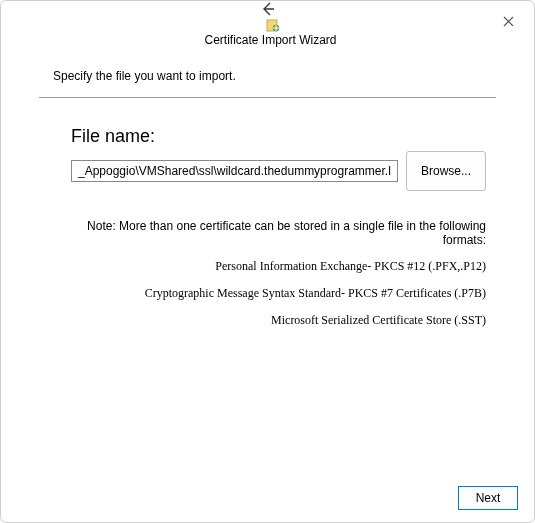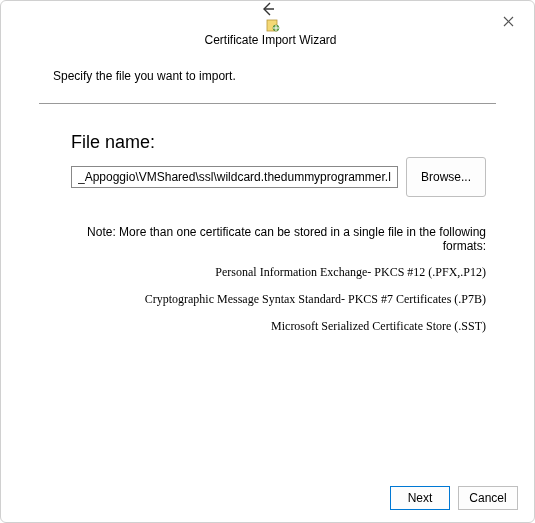--- a/index.html
+++ b/index.html
@@ -62,21 +62,21 @@
     .heading {
       font-weight: 600;
       font-size: 12px;
       color: #000;
       margin-bottom: 8px;
     }
     .subheading {
       font-size: 12px;
       color: #000;
       padding-left: 14px;
-      margin-bottom: 20px;
+      margin-bottom: 14px;
     }
     .hr {
       border: none;
       border-top: 1px solid #999;
       margin-bottom: 28px;
     }
     .field-block {
       padding-left: 32px;
       padding-right: 10px;
     }
@@ -189,14 +189,13 @@
     <div class="note-list">
       <div class="note-item">Personal Information Exchange- PKCS #12 (.PFX,.P12)</div>
       <div class="note-item">Cryptographic Message Syntax Standard- PKCS #7 Certificates (.P7B)</div>
       <div class="note-item">Microsoft Serialized Certificate Store (.SST)</div>
     </div>
   </div>
 </div>
 
 <div class="footer">
   <button class="primary">Next</button>
-  <button>Cancel</button>
 </div>
 
 </body></html>

